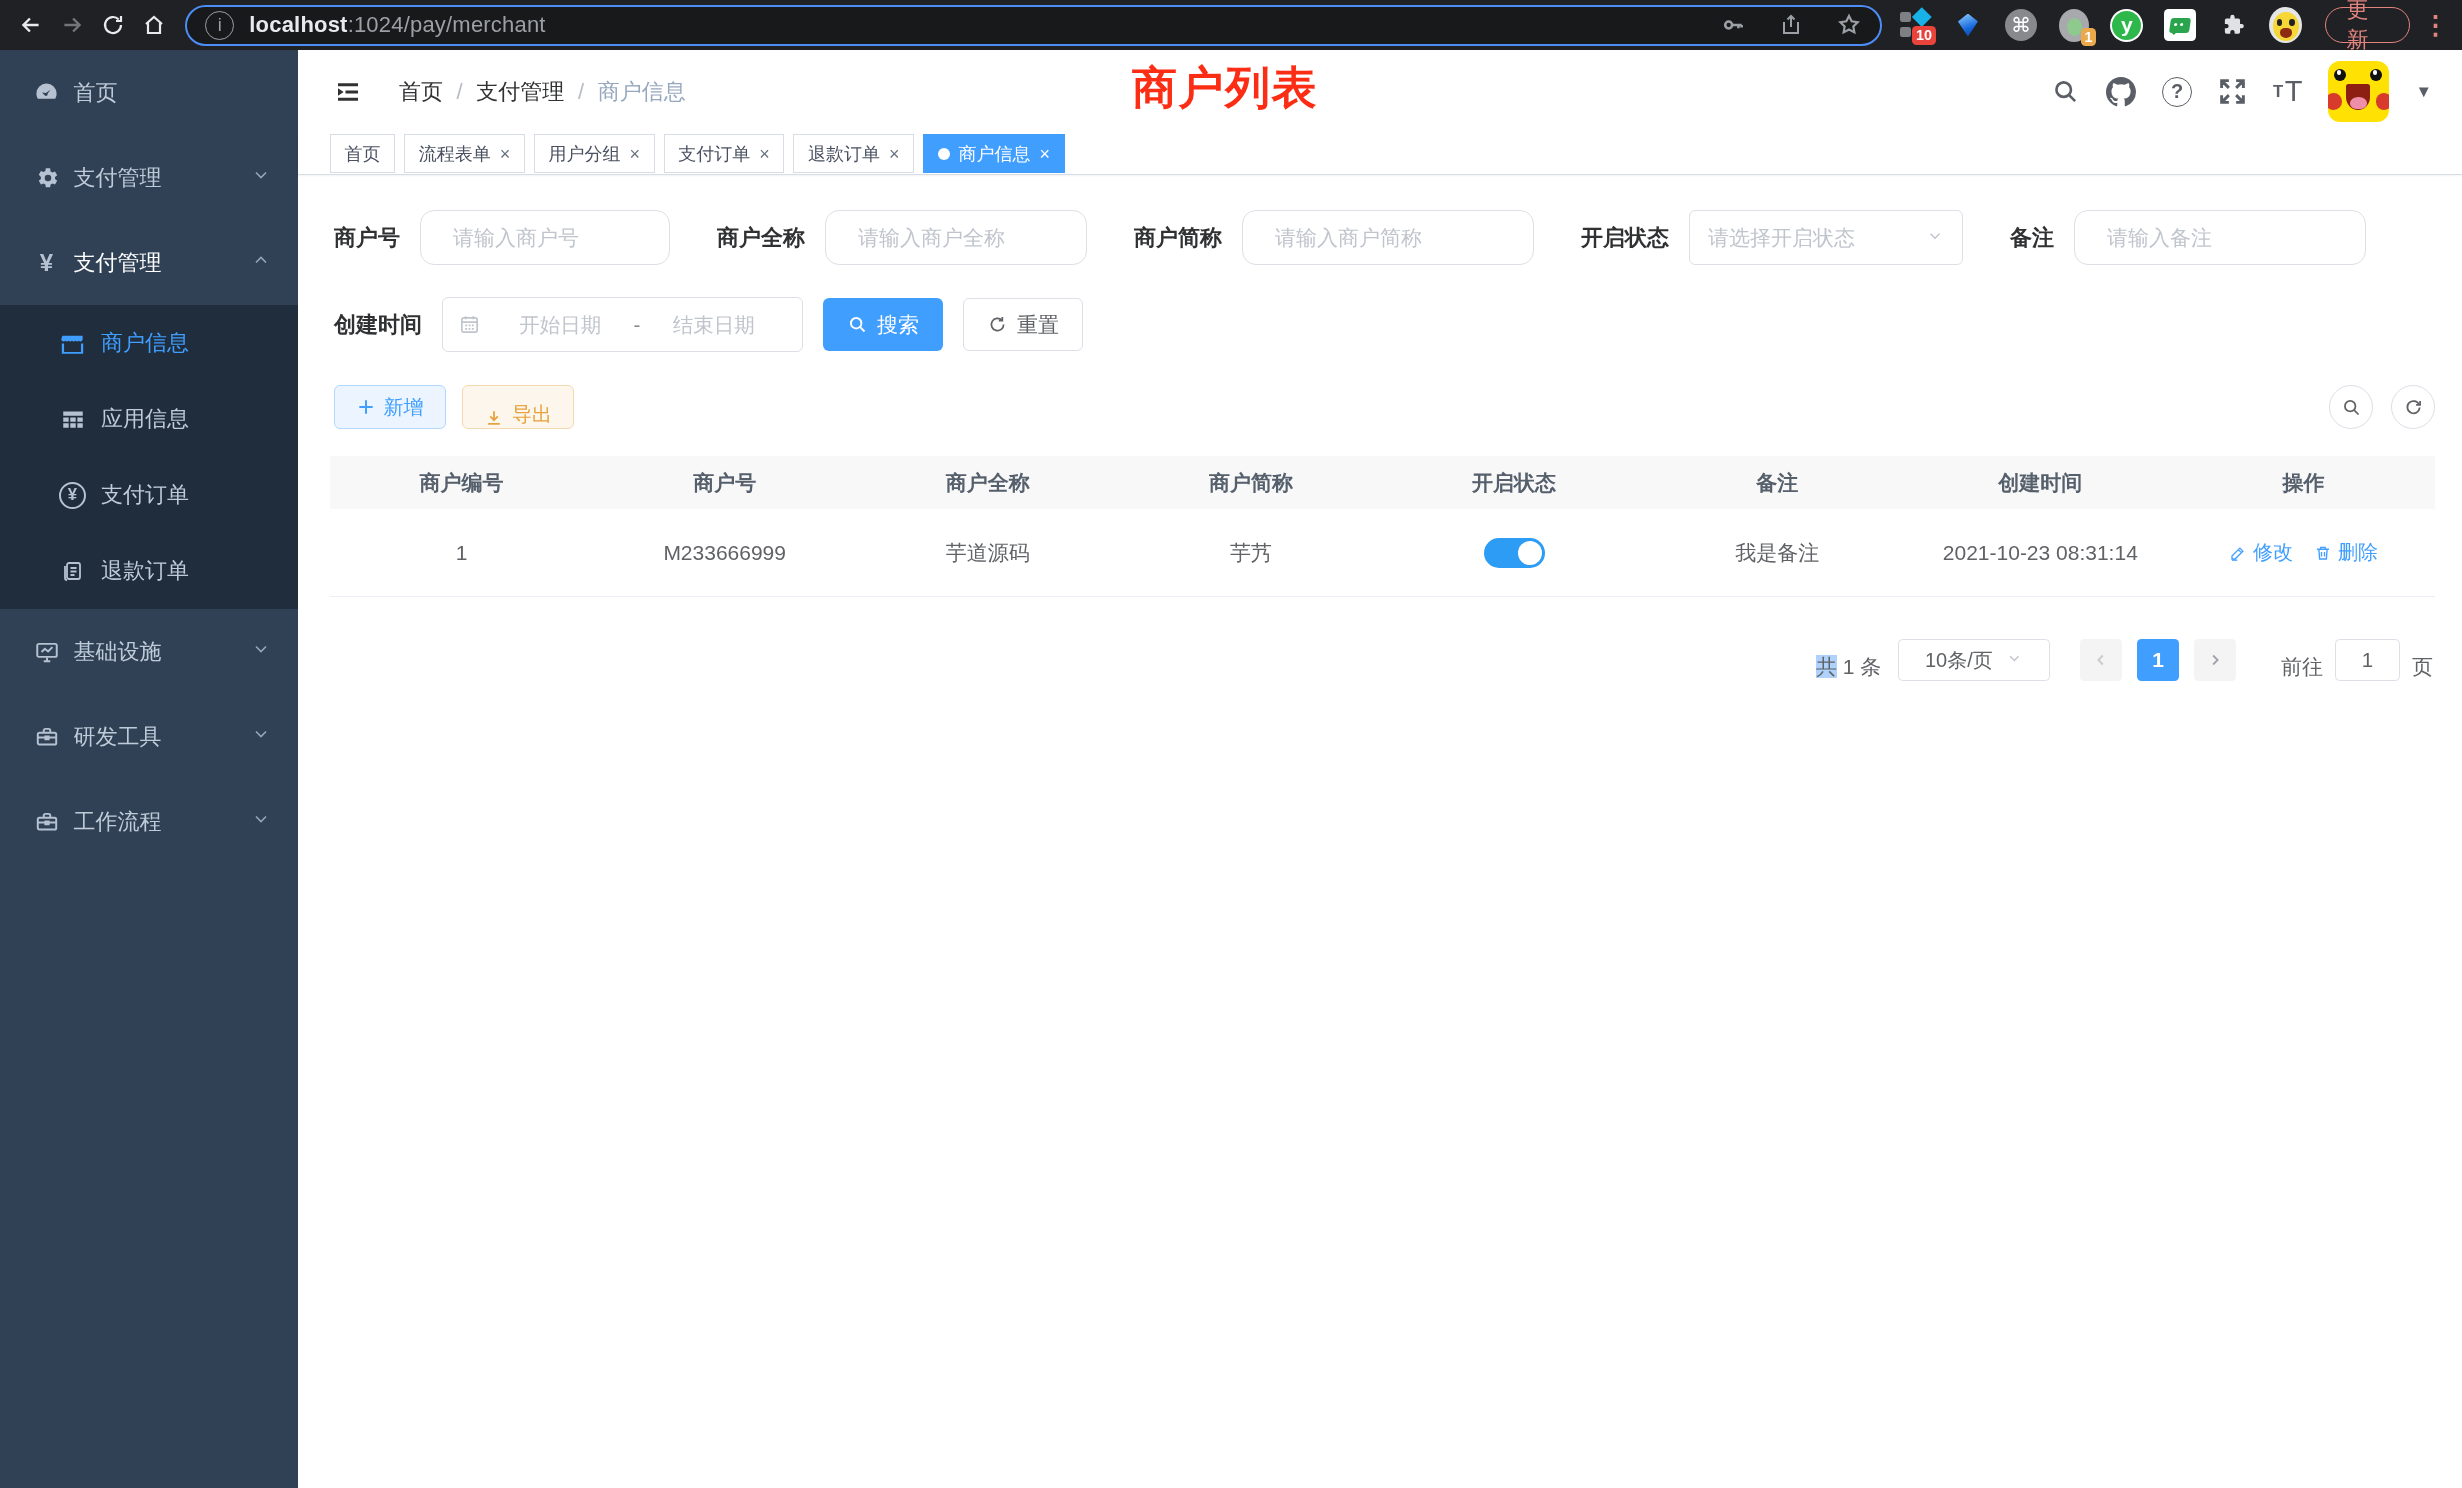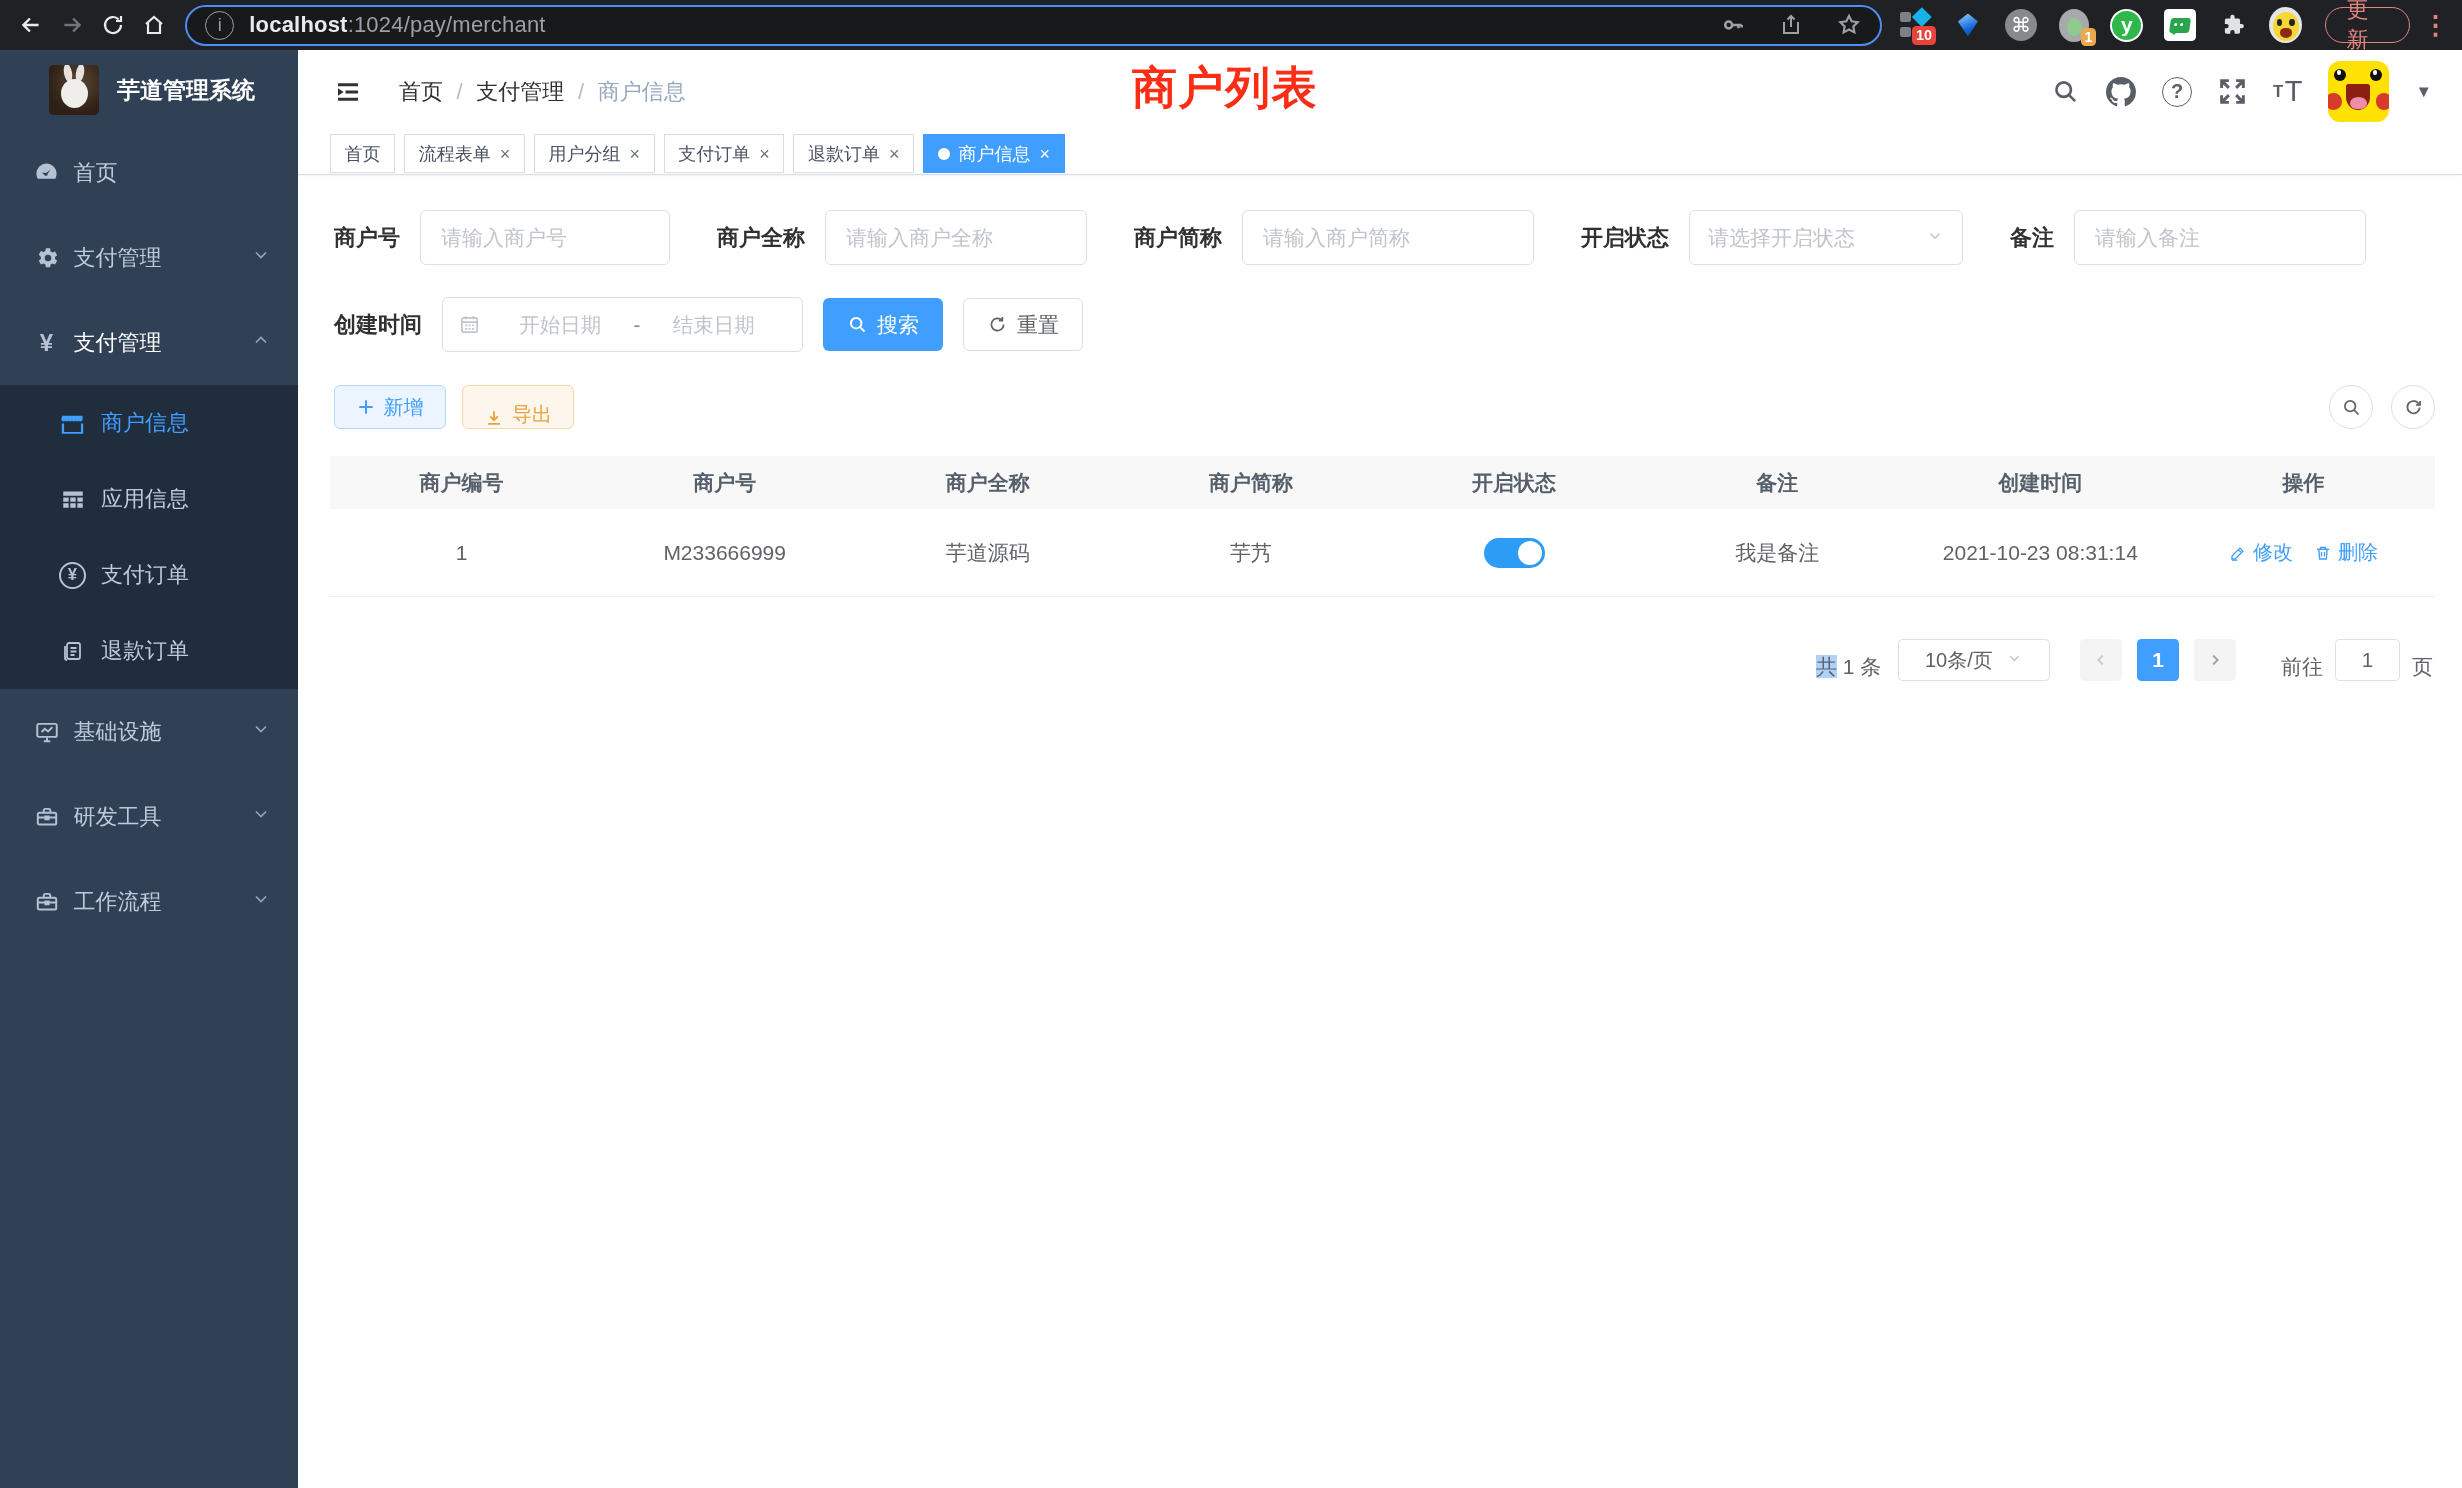--- a/index.html
+++ b/index.html
@@ -84,21 +84,21 @@
   .tag .x { font-size:18px; color:#66727f; line-height:1; }
   .tag.active { background:#409eff; border-color:#409eff; color:#fff; }
   .tag.active .x { color:#fff; }
   .tag-dot { width:12px; height:12px; border-radius:50%; background:#fff; }
 
   
   .form-row { display:flex; align-items:center; margin-left:36px; margin-right:36px; }
   .form-row.r1 { margin-top:35px; }
   .form-row.r2 { margin-top:32px; }
   .f-label { font-size:22px; font-weight:700; color:#303133; margin-right:20px; white-space:nowrap; }
-  .f-input { height:55px; border:0.8px solid #dcdfe6; border-radius:6px; font-size:21px; color:#606266; padding:0 20px; outline:none; background:#fff; font-family:"Liberation Sans",sans-serif; }
+  .f-input { height:55px; border:0.8px solid #dcdfe6; border-radius:14px; font-size:21px; color:#606266; padding:0 32px; outline:none; background:#fff; font-family:"Liberation Sans",sans-serif; }
   .f-input::placeholder { color:#c0c4cc; }
   .gap { margin-left:47px; }
   .f-select { width:274px; height:55px; border:0.8px solid #dcdfe6; border-radius:6px; display:flex; align-items:center; padding:0 18px; cursor:pointer; }
   .f-select .ph { font-size:21px; color:#c0c4cc; }
   .f-select .chev { margin-left:auto; color:#c0c4cc; }
   .date-range { width:361px; height:55px; border:0.8px solid #dcdfe6; border-radius:6px; display:flex; align-items:center; padding:0 15px; color:#c0c4cc; }
   .date-range .ph { font-size:20.5px; color:#c0c4cc; flex:1; text-align:center; }
   .date-range .sep { font-size:20.5px; color:#888; }
   .btn { height:53px; border-radius:6px; display:inline-flex; align-items:center; justify-content:center; gap:9px; font-size:21px; cursor:pointer; border:0.8px solid transparent; }
   .btn-primary { background:#409eff; color:#fff; padding:0 23px; margin-left:20px; }
@@ -234,28 +234,20 @@
     </div>
   </div>
 
   <div id="update-pill">
     <span>更新</span>
   </div>
   <div id="kebab"><span>⋮</span></div>
 </div>
 
 <div id="sidebar">
-  <div id="logo-row">
-    <span id="logo-img">
-      <span class="ear" style="left:15px; transform:rotate(-10deg)"></span>
-      <span class="ear" style="left:27px; transform:rotate(10deg)"></span>
-      <span class="head"></span>
-    </span>
-    <span id="logo-title">芋道管理系统</span>
-  </div>
 
   <div class="menu-item">
     <span class="mi-icon">
       <svg width="27" height="27" viewBox="0 0 24 24" fill="currentColor">
           <path d="M12 4a9 9 0 0 0-9 9 8.9 8.9 0 0 0 1.2 4.5h15.6A8.9 8.9 0 0 0 21 13a9 9 0 0 0-9-9zm1 9.5a1.5 1.5 0 0 1-2.6 1L8 12l3.5.5 4-3-2.4 3.4c.1.2-.1.4-.1.6z"></path>
         </svg>
     </span>
     <span class="mi-label">首页</span>
   </div>
 

